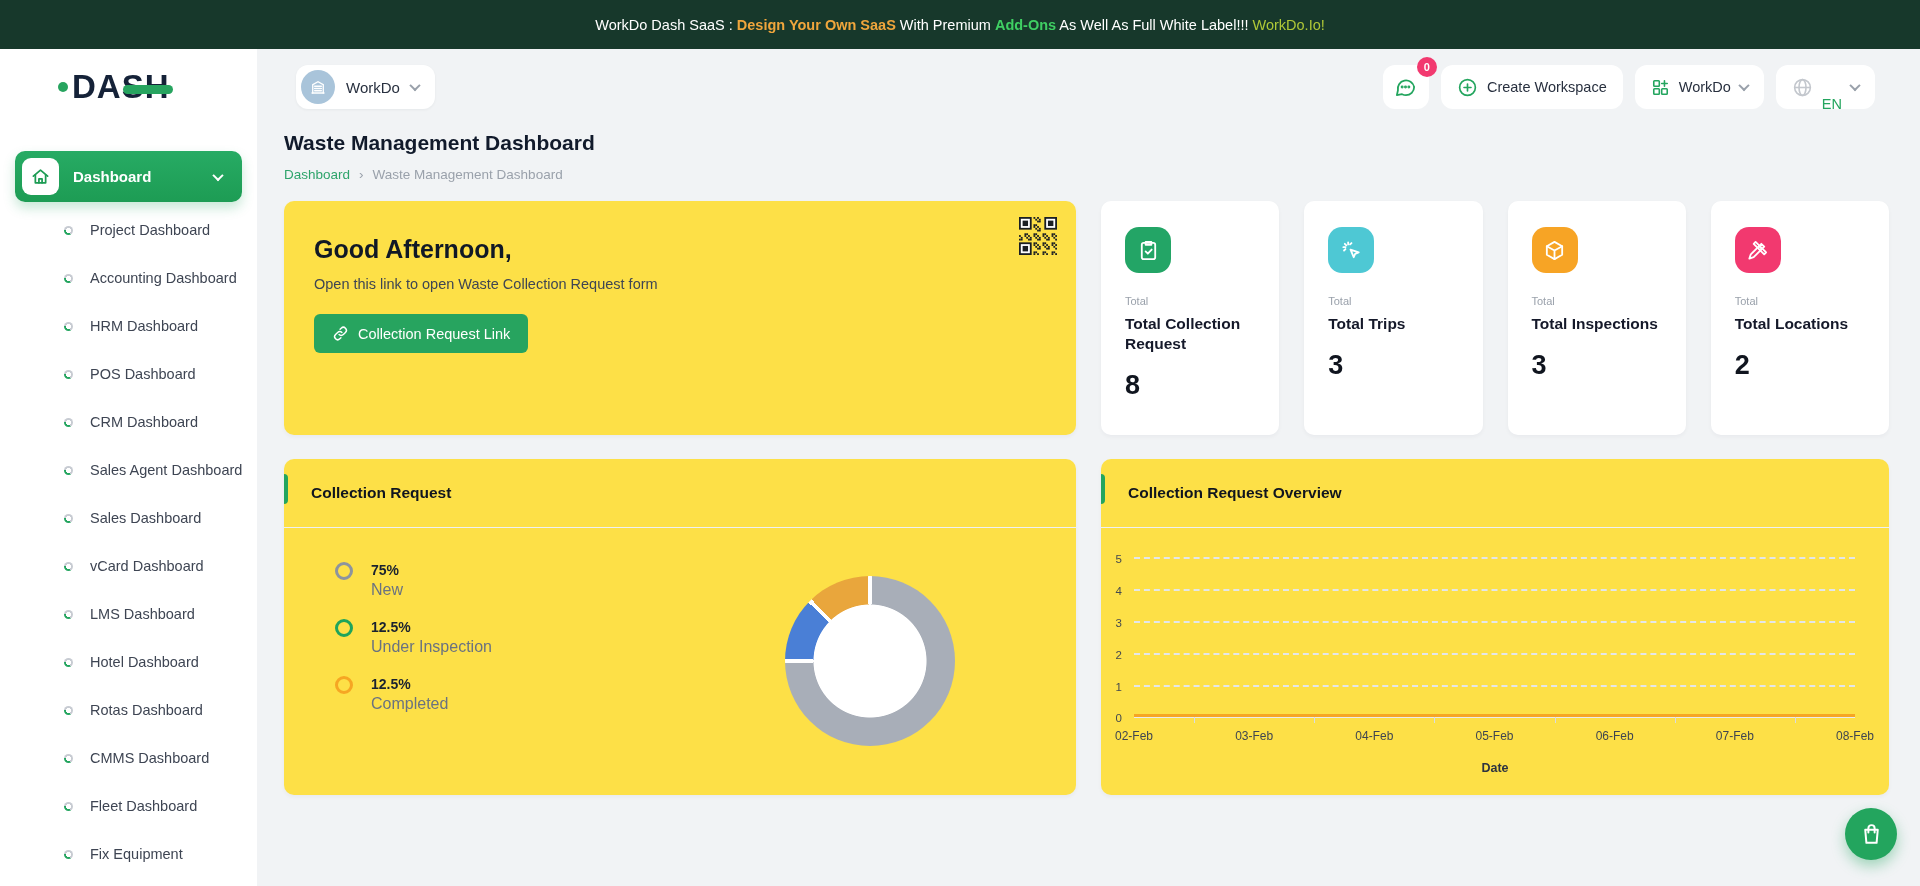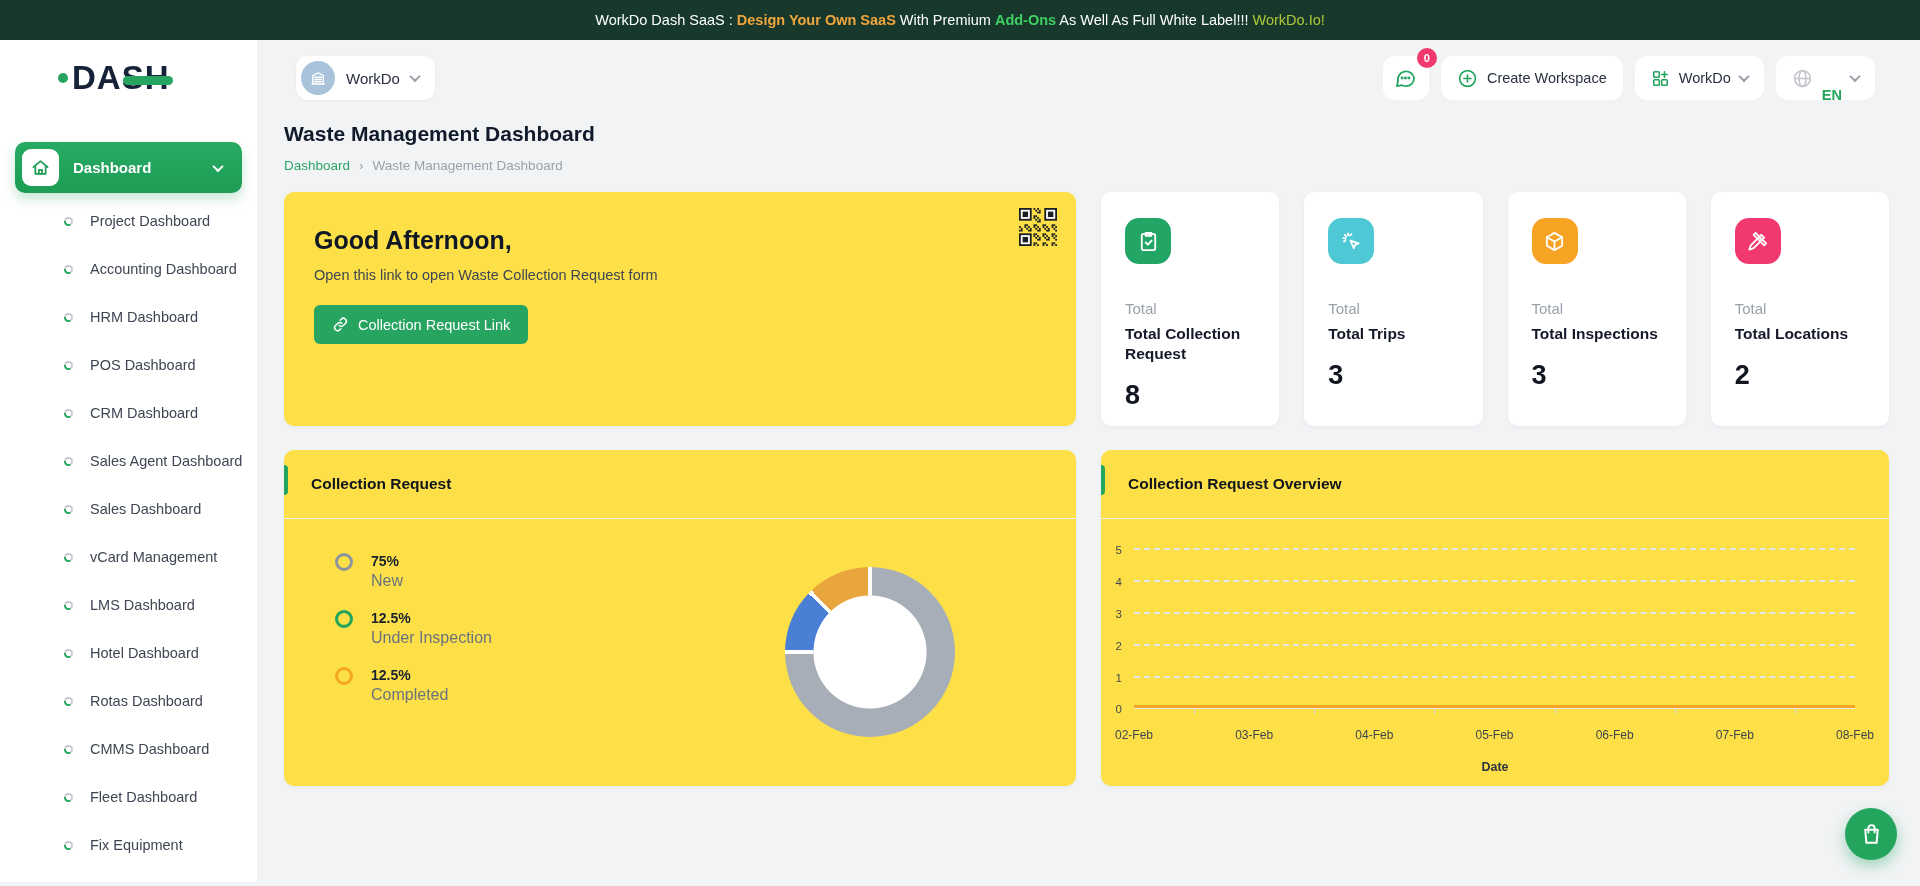--- a/index.html
+++ b/index.html
@@ -1,20 +1,20 @@
 <!DOCTYPE html>
 <html><head>
 <meta charset="utf-8">
 <style>
   * { box-sizing: border-box; margin: 0; padding: 0; }
   html,body { width:1920px; height:886px; overflow:hidden; }
   body { font-family:"Liberation Sans","DejaVu Sans",sans-serif; background:#F1F3F5; color:#1B2230; position:relative; }
 
   
-  .banner { height:40px; background:#17382B; color:#fff; font-size:14.5px;
+  .banner { height:49px; background:#17382B; color:#fff; font-size:14.5px;
     display:flex; align-items:center; justify-content:center; gap:0; white-space:pre; }
   .banner .b-orange { color:#F0A63C; font-weight:700; }
   .banner .b-green  { color:#3FCF63; font-weight:700; }
   .banner .b-link   { color:#AFC837; cursor:pointer; text-decoration:none; }
 
   .shell { display:flex; height:842px; }
 
   
   .sidebar { width:257px; background:#fff; flex:0 0 257px; }
   .logo { height:76px; display:flex; align-items:center; padding-left:58px; position:relative; cursor:pointer; }
@@ -50,21 +50,21 @@
   .top-right { display:flex; align-items:center; gap:12px; margin-right:14px; }
   .chat-pill { position:relative; width:46px; height:44px; background:#fff; border-radius:12px;
     display:flex; align-items:center; justify-content:center; color:#23A55E; cursor:pointer; }
   .chat-badge { position:absolute; top:-8px; right:-8px; width:20px; height:20px; border-radius:50%;
     background:#F2396F; color:#fff; font-size:11px; font-weight:700;
     display:flex; align-items:center; justify-content:center; }
   .pill { height:44px; background:#fff; border-radius:12px; display:inline-flex; align-items:center;
     gap:9px; padding:0 16px; font-size:14.5px; color:#28303F; cursor:pointer; }
   .pill .ic-green { color:#23A55E; display:flex; }
   .pill .ic-gray  { color:#C3C7CD; display:flex; }
-  .lang-code { color:#23A55E; font-weight:700;margin-top:34px; }
+  .lang-code { color:#23A55E; font-weight:400;margin-top:34px; }
 
   .chev { width:8px; height:8px; border-right:2px solid #99A0AA; border-bottom:2px solid #99A0AA;
     transform:rotate(45deg) translate(-1px,-1px); display:inline-block; }
 
   .page-title { margin:6px 0 0; font-size:21px; font-weight:700; color:#111A2B; }
   .breadcrumb { margin-top:12px; font-size:13.5px; color:#9AA1AB; display:flex; align-items:center; gap:9px; }
   .breadcrumb a { color:#2EA46B; text-decoration:none; cursor:pointer; }
 
   .card { background:#fde047; border-radius:10px; box-shadow:0 2px 4px rgba(20,30,40,.04); }
 
@@ -75,21 +75,21 @@
   .btn-green { margin-top:22px; display:inline-flex; align-items:center; gap:9px; border:none;
     background:#27A45F; color:#fff; border-radius:6px; padding:11px 18px; font-size:14.5px;
     font-family:inherit; cursor:pointer; }
   .qr { position:absolute; top:16px; right:19px; width:38px; height:46px; display:flex; align-items:flex-start; }
 
   .stats { flex:1; display:grid; grid-template-columns:repeat(4,1fr); gap:25px; }
   .stat-card { height:234px; padding:26px 24px; border-radius:10px; background:#fff;
     box-shadow:0 2px 4px rgba(20,30,40,.04); }
   .stat-icon { width:46px; height:46px; border-radius:14px; display:flex; align-items:center;
     justify-content:center; color:#fff; }
-  .stat-label { margin-top:36px; font-size:15px; color:#9AA1AB; }
+  .stat-label { margin-top:22px; font-size:11px; color:#9AA1AB; }
   .stat-title { margin-top:7px; font-size:15.5px; font-weight:700; color:#15192A; line-height:1.3; }
   .stat-value { margin-top:16px; font-size:27px; font-weight:700; color:#10151F; }
 
   .row2 { margin-top:24px; display:flex; gap:25px;border-radius:30px; }
   .panel { position:relative; height:336px; }
   .panel-left { width:792px; }
   .panel-right { flex:1; }
   .panel-head { position:relative; height:69px; display:flex; align-items:center; padding-left:27px;
     border-bottom:1px solid #EEF0F3; }
   .accent { position:absolute; left:0; top:15px; width:4px; height:30px; background:#23A55E;
@@ -106,21 +106,21 @@
 
   
   .plot { position:relative; height:160px; margin:29px 34px 0 33px; }
   .grid-row { position:absolute; left:0; right:0; height:0; }
   .grid-row.dashed { border-top:2px dashed #E3E6EA; }
   .grid-row.axis { border-top:1px solid #E9EBEF; }
   .grid-row .ylab { position:absolute; left:-12px; top:0; transform:translate(-100%,-50%);
     font-size:11.5px; color:#44494F; }
   .series-svg { position:absolute; inset:0; width:100%; height:100%; overflow:visible; }
   .xtick { position:absolute; top:160px; width:1px; height:6px; background:#D9DCE1; }
-  .xlabels { position:relative; height:16px; margin:20px 34px 0 33px;padding-left:8px; }
+  .xlabels { position:relative; height:16px; margin:12px 34px 0 33px;padding-left:8px; }
   .xlabels span { position:absolute; transform:translateX(-50%); font-size:12px; color:#3F4550; white-space:nowrap; }
   .xaxis-title { margin-top:16px; text-align:center; font-size:12.5px; font-weight:700; color:#2E3440; }
 
   .fab { position:absolute; right:23px; bottom:26px; width:52px; height:52px; border-radius:50%;
     border:none; background:#23A55E; color:#fff; display:flex; align-items:center; justify-content:center;
     cursor:pointer; box-shadow:0 6px 14px rgba(35,165,94,.4); }
 </style>
 </head>
 <body>
 
@@ -179,21 +179,21 @@
           <span class="nav-label">Sales Agent Dashboard</span>
         </div>
 
         <div class="nav-item">
           <span class="bullet"></span>
           <span class="nav-label">Sales Dashboard</span>
         </div>
 
         <div class="nav-item">
           <span class="bullet"></span>
-          <span class="nav-label">vCard Management</span>
+          <span class="nav-label">vCard Dashboard</span>
         </div>
 
         <div class="nav-item">
           <span class="bullet"></span>
           <span class="nav-label">LMS Dashboard</span>
         </div>
 
         <div class="nav-item">
           <span class="bullet"></span>
           <span class="nav-label">Hotel Dashboard</span>

